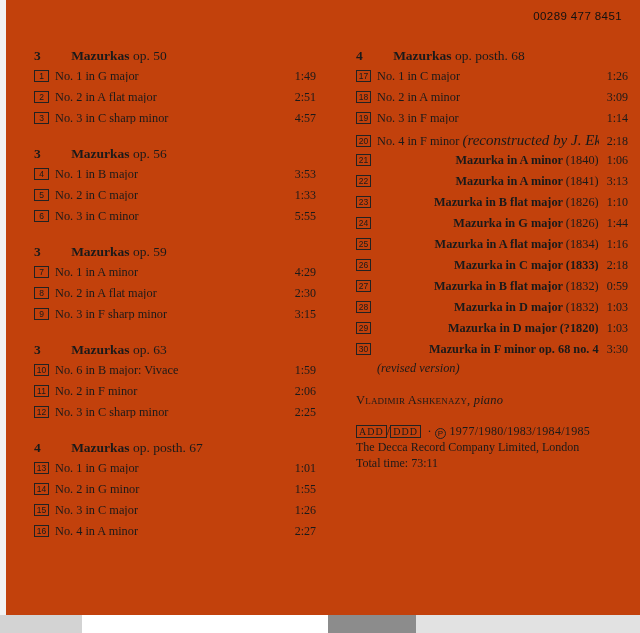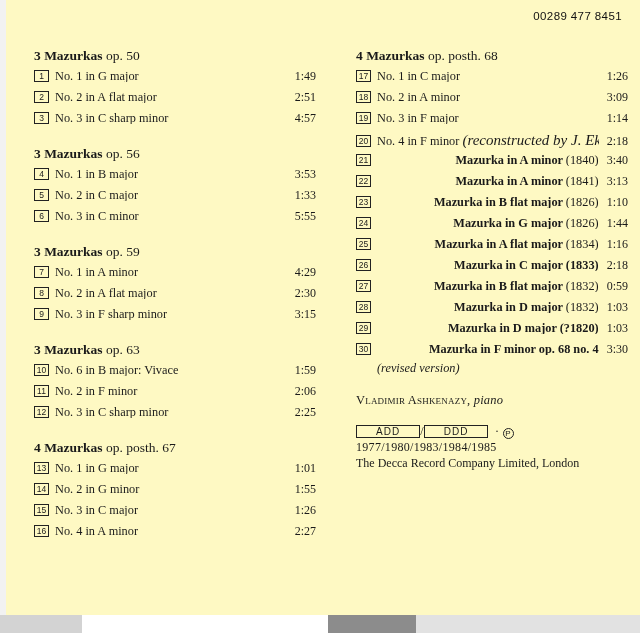--- a/index.html
+++ b/index.html
@@ -12,21 +12,21 @@
     background: #ffffff;
     font-family: "Liberation Serif", serif;
     color: #1a1a1a;
     position: relative;
     overflow: hidden;
   }
   .page {
     position: absolute;
     left: 0; top: 0;
     width: 640px; height: 633px;
-    background: #fef9c3;
+    background: #c2410c;
   }
   .catalog-number {
     position: absolute;
     right: 18px;
     top: 10px;
     font-family: "Liberation Sans", sans-serif;
     font-size: 11.5px;
     letter-spacing: 0.4px;
     color: #111;
   }
@@ -46,20 +46,21 @@
     font-family: "Liberation Serif", serif;
     font-size: 13.5px;
     margin: 0 0 6px 0;
     white-space: nowrap;
   }
   .group-title .num {
     font-weight: bold;
   }
   .group-title .work {
     font-weight: bold;
+    margin-left: 27px;
   }
   .group-title .opus {
     font-weight: normal;
   }
   .group + .group { margin-top: 13px; }
 
   .track {
     display: flex;
     align-items: baseline;
     font-size: 12.3px;
@@ -113,22 +114,22 @@
   .credits {
     margin-top: 16px;
     font-size: 12px;
     line-height: 1.32;
   }
   .credits .logo-line {
     letter-spacing: 0.3px;
   }
   .boxed {
     border: 1px solid #222;
-    padding: 0px 19px;
-    font-family: Liberation Sans, sans-serif;
+    padding: 0px 2px;
+    font-family: Liberation Serif, serif;
     font-size: 10px;
     letter-spacing: 1px;
   }
   .pcirc {
     display: inline-block;
     border: 1px solid #222;
     border-radius: 50%;
     width: 11px; height: 11px;
     line-height: 10px;
     text-align: center;
@@ -318,21 +319,21 @@
         </div>
         <div class="track">
           <span class="tnum">20</span>
           <span class="ttitle"><span>No. 4 in F minor</span> <span class="small-ital">(reconstructed by J. Ekier)</span></span>
           <span class="ttime">2:18</span>
         </div>
 
         <div class="track bold">
           <span class="tnum">21</span>
           <span class="ttitle"><span>Mazurka in A minor</span> <span style="font-weight:normal">(1840)</span></span>
-          <span class="ttime">3:40</span>
+          <span class="ttime">1:06</span>
         </div>
         <div class="track bold">
           <span class="tnum">22</span>
           <span class="ttitle"><span>Mazurka in A minor</span> <span style="font-weight:normal">(1841)</span></span>
           <span class="ttime">3:13</span>
         </div>
         <div class="track bold">
           <span class="tnum">23</span>
           <span class="ttitle"><span>Mazurka in B flat major</span> <span style="font-weight:normal">(1826)</span></span>
           <span class="ttime">1:10</span>
@@ -380,20 +381,24 @@
         <span class="instr">piano</span>
       </div>
 
       <div class="credits">
         <div class="logo-line">
           <span class="boxed">ADD</span>/<span class="boxed">DDD</span>
           &nbsp;·&nbsp;<span class="pcirc">P</span>
           <span>1977/1980/1983/1984/1985</span>
         </div>
         <div>The Decca Record Company Limited, London</div>
+        <div>
+          <span>Total time:</span>
+          <span>73:11</span>
+        </div>
       </div>
 
     </div>
 
   </div>
 
   <div class="footer-bar">
     <div class="fb fb1"></div>
     <div class="fb fb2"></div>
     <div class="fb fb3"></div>

